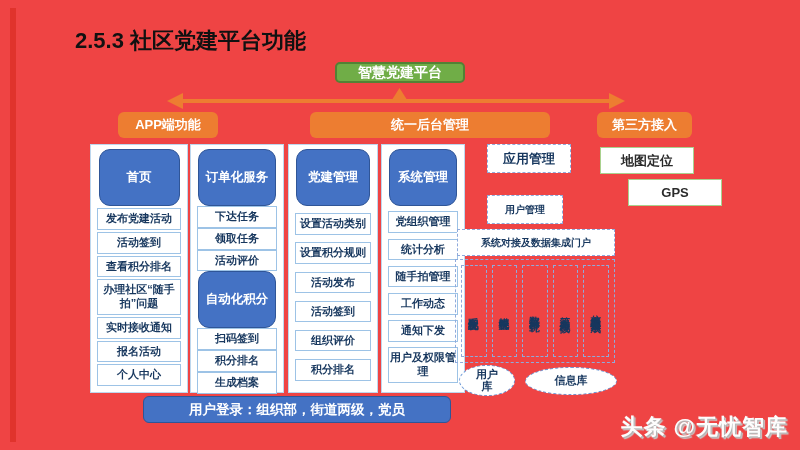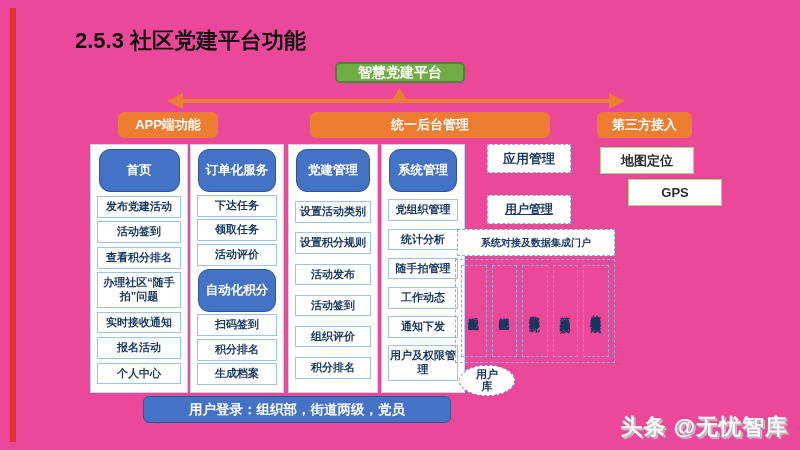--- a/index.html
+++ b/index.html
@@ -1,43 +1,43 @@
 <!DOCTYPE html>
 <html><head>
 <meta charset="utf-8">
 <style>
   html,body{margin:0;padding:0;background:#fff;}
-  .canvas{position:relative;width:800px;height:450px;background:#ec4899;overflow:hidden;
+  .canvas{position:relative;width:800px;height:450px;background:#ef4444;overflow:hidden;
           font-family:"Liberation Sans","DejaVu Sans",sans-serif;}
   .redbar{position:absolute;left:10px;top:8px;width:6px;height:434px;background:#e0332c;}
   .title{position:absolute;left:75px;top:26px;margin:0;font-size:22px;font-weight:bold;color:#111;}
   .connectors{position:absolute;left:0;top:0;pointer-events:none;}
   .rootbox{position:absolute;left:335px;top:62px;width:130px;height:21px;background:#70ad47;
            border:2px solid #538135;border-radius:5px;color:#fff;font-weight:bold;font-size:14px;
            display:flex;align-items:center;justify-content:center;box-sizing:border-box;}
   .branch{position:absolute;top:112px;height:26px;background:#ed7d31;color:#fff;font-weight:bold;
           font-size:13px;border-radius:6px;display:flex;align-items:center;justify-content:center;}
   .b-app{left:118px;width:100px;}
   .b-backend{left:310px;width:240px;}
   .b-third{left:597px;width:95px;}
   .col{position:absolute;top:144px;height:249px;border:1px solid #bdd7ee;background:#fff;
        display:flex;flex-direction:column;align-items:center;padding:4px 3px;box-sizing:border-box;}
   .col-home{left:90px;width:98px;}
   .col-order{left:190px;width:94px;}
   .col-party{left:288px;width:90px;}
   .col-system{left:381px;width:84px;}
   .colhead{background:#4472c4;border:1px solid #2f5597;color:#fff;font-weight:bold;font-size:12.5px;
-           border-radius:11px;padding:12px 0;width:90%;text-align:center;flex:none;box-sizing:border-box;}
+           border-radius:11px;padding:19px 0;width:90%;text-align:center;flex:none;box-sizing:border-box;}
   .items{display:flex;flex-direction:column;width:100%;flex:1;justify-content:space-evenly;align-items:center;}
   .item{border:1px solid #9dc3e6;color:#17375e;font-weight:bold;font-size:11px;text-align:center;
         width:93%;padding:3px 1px;box-sizing:border-box;background:#fff;line-height:1.25;}
   .dash{position:absolute;border:1.5px dashed #8faadc;background:#fff;color:#17375e;font-weight:bold;
         display:flex;align-items:center;justify-content:center;box-sizing:border-box;text-align:center;}
   .admin1{left:487px;top:144px;width:84px;height:29px;font-size:13px;}
-  .admin2{left:487px;top:195px;width:84px;height:29px;font-size:12px;text-decoration:underline;}
+  .admin2{left:487px;top:195px;width:76px;height:29px;font-size:10px;}
   .portal-label{left:457px;top:229px;width:158px;height:27px;font-size:10px;}
   .portal-modules{position:absolute;left:455px;top:259px;width:160px;height:104px;
         border:1.5px dashed #8faadc;box-sizing:border-box;display:flex;gap:5px;padding:5px;}
   .vmod{border:1.5px dashed #8faadc;flex:1;writing-mode:vertical-rl;text-orientation:upright;
         font-size:10.5px;font-weight:bold;color:#17375e;display:flex;align-items:center;
         justify-content:center;letter-spacing:1px;box-sizing:border-box;}
   .oval{position:absolute;border:1.5px dashed #6f9bd8;border-radius:50%;color:#17375e;font-weight:bold;
         font-size:11px;display:flex;align-items:center;justify-content:center;text-align:center;
         line-height:1.05;background:#fff;box-sizing:border-box;}
   .oval1{left:459px;top:365px;width:56px;height:31px;}
@@ -141,20 +141,23 @@
   <div class="vmod">系统配置</div>
       <div class="vmod">模块配置</div>
       <div class="vmod">数据分析统计</div>
       <div class="vmod">第三方系统接口</div>
       <div class="vmod">信息聚合数据集成</div>
     </div>
 
   <div class="oval oval1">
       <span>用户库</span>
     </div>
+  <div class="oval oval2">
+      <span>信息库</span>
+    </div>
 
   <div class="tp tp1">地图定位</div>
   <div class="tp tp2">GPS</div>
 
   <div class="footer-bar">用户登录：组织部，街道两级，党员</div>
 
   <div class="watermark">头条 @无忧智库</div>
 </div>
 
 </body></html>

